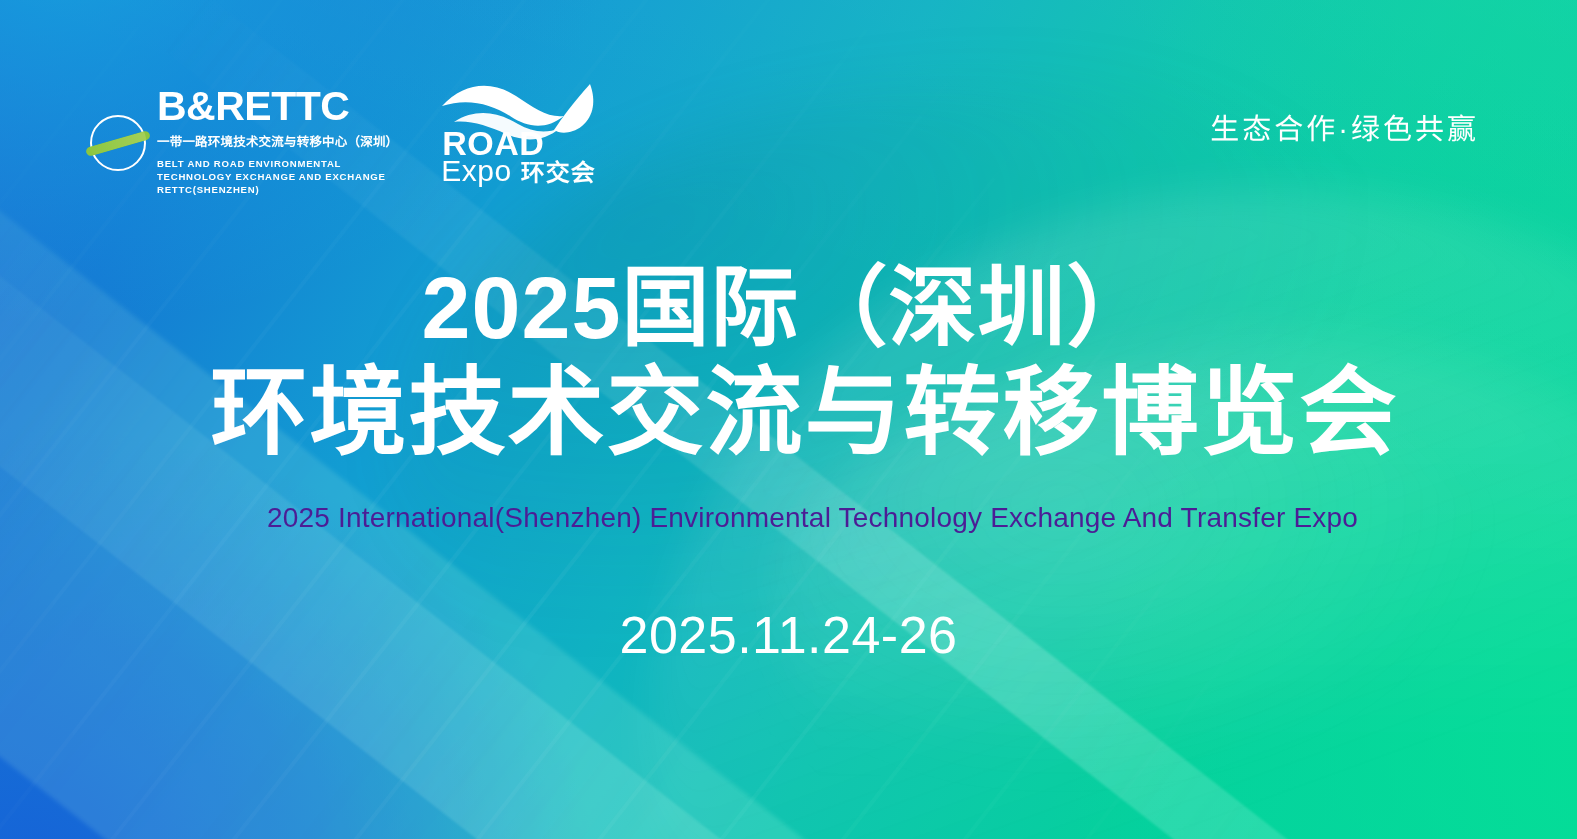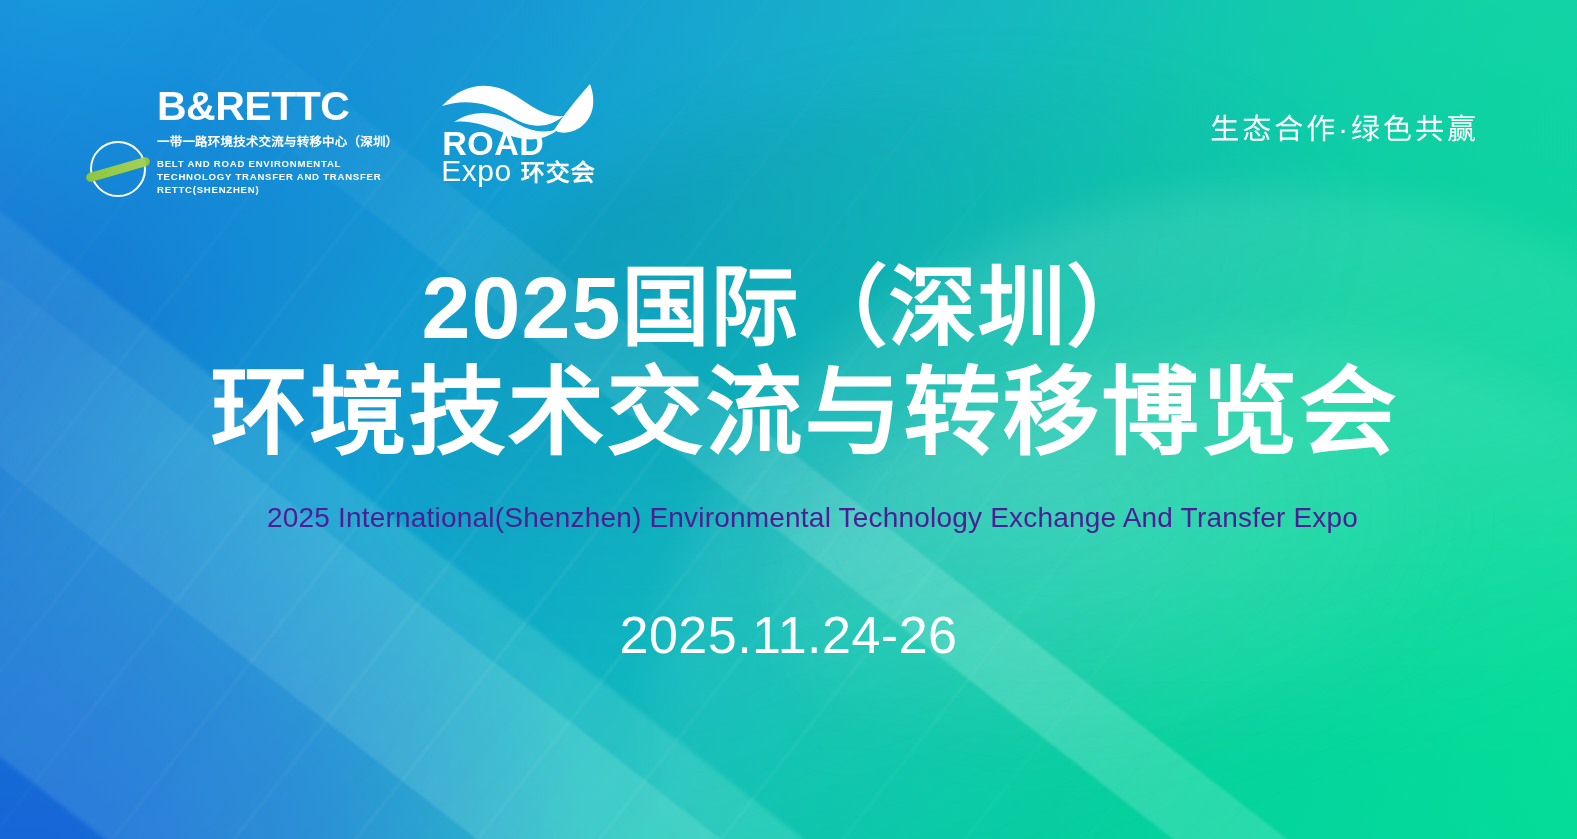--- a/index.html
+++ b/index.html
@@ -162,21 +162,21 @@
   }
 
   
   .header{
     position:absolute;
     left:90px;top:86px;
     display:flex;align-items:flex-start;gap:42px;
     z-index:6;
   }
 
-  .logo-brettc{display:flex;align-items:flex-end;gap:11px;}
+  .logo-brettc{display:flex;align-items:center;gap:11px;}
 
   .globe{
     width:56px;height:56px;
     margin-top:4px;
     position:relative;flex:0 0 auto;
   }
   .globe .ring{
     position:absolute;inset:0;
     border:2.5px solid #ffffff;border-radius:50%;
   }
@@ -339,21 +339,21 @@
       <div class="globe">
         <div class="ring"></div>
         <div class="band"></div>
         <div class="band-cap"></div>
       </div>
       <div class="brettc-text">
         <div class="brettc-word">B&amp;RETTC</div>
         <div class="brettc-cn">一带一路环境技术交流与转移中心（深圳）</div>
         <div class="brettc-en">
           <div>BELT AND ROAD ENVIRONMENTAL</div>
-          <div>TECHNOLOGY TRANSFER AND TRANSFER</div>
+          <div>TECHNOLOGY EXCHANGE AND EXCHANGE</div>
           <div>RETTC(SHENZHEN)</div>
         </div>
       </div>
     </div>
 
     <div class="logo-iete">
       <svg width="160" height="58" viewBox="0 0 160 58" aria-hidden="true">
         <path d="M2 22 C24 -2 52 -4 76 12 C94 24 108 34 124 32 C106 46 88 44 70 32 C50 19 26 14 2 22 Z" fill="#ffffff"></path>
         <path d="M14 38 C36 24 58 28 78 40 C92 48 106 50 120 44 C104 58 84 58 66 50 C48 42 30 36 14 38 Z" fill="#ffffff" opacity="0.96"></path>
         <path d="M150 0 C156 16 154 32 142 42 C132 50 120 50 114 46 C122 34 132 20 150 0 Z" fill="#ffffff"></path>

